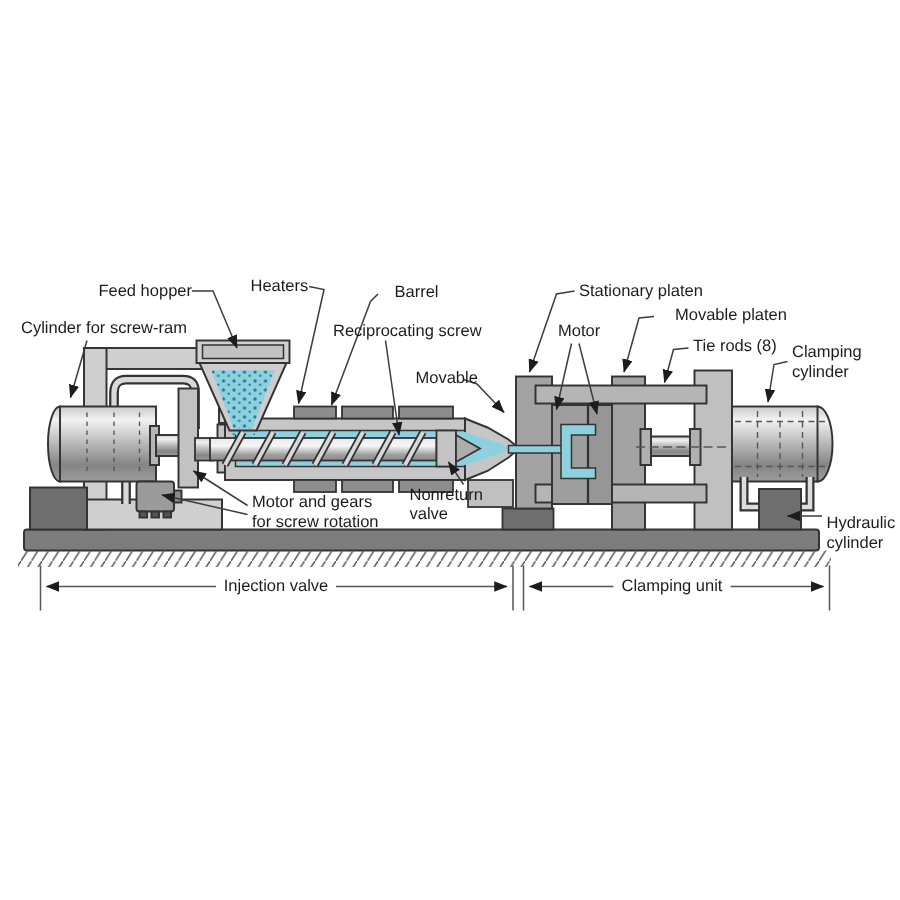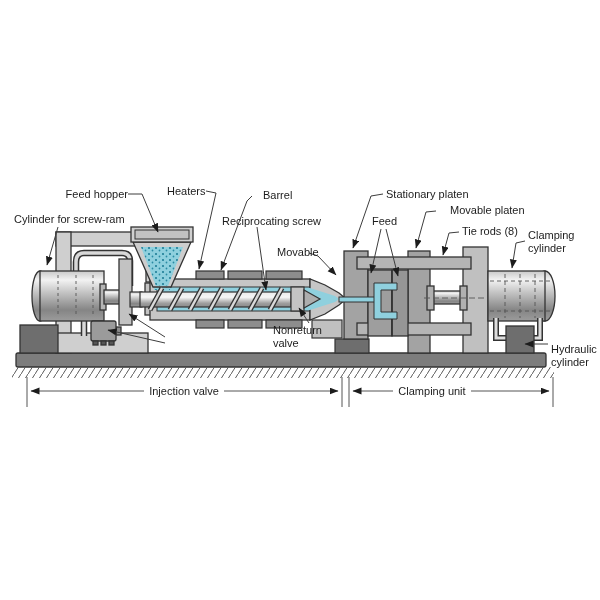--- a/index.html
+++ b/index.html
@@ -213,25 +213,27 @@
   </g>
 </svg>
 
 <div class="lbl right" style="left:60px;top:188px;width:68px;">Feed hopper</div>
 <div class="lbl" style="left:167px;top:185px;">Heaters</div>
 <div class="lbl" style="left:263px;top:189px;">Barrel</div>
 <div class="lbl" style="left:14px;top:213px;">Cylinder for screw-ram</div>
 <div class="lbl" style="left:222px;top:215px;">Reciprocating screw</div>
 <div class="lbl" style="left:277px;top:246px;">Movable</div>
 <div class="lbl" style="left:386px;top:188px;text-align:right;">Stationary platen</div>
-<div class="lbl" style="left:372px;top:215px;">Feed</div>
+<div class="lbl" style="left:372px;top:215px;">Motor</div>
 <div class="lbl" style="left:450px;top:204px;">Movable platen</div>
 <div class="lbl" style="left:462px;top:225px;">Tie rods (8)</div>
 <div class="lbl" style="left:528px;top:229px;">Clamping
 cylinder</div>
+<div class="lbl" style="left:168px;top:329px;">Motor and gears
+for screw rotation</div>
 <div class="lbl" style="left:273px;top:324px;">Nonreturn
 valve</div>
 <div class="lbl" style="left:551px;top:343px;">Hydraulic
 cylinder</div>
 <div class="dim" style="left:129px;width:110px;"><span>Injection valve</span></div>
-<div class="dim" style="left:377px;width:110px;text-align:center;"><span>Clamping unit</span></div>
+<div class="dim" style="left:393px;width:110px;text-align:center;"><span>Clamping unit</span></div>
 
 </div>
 
 </body></html>

